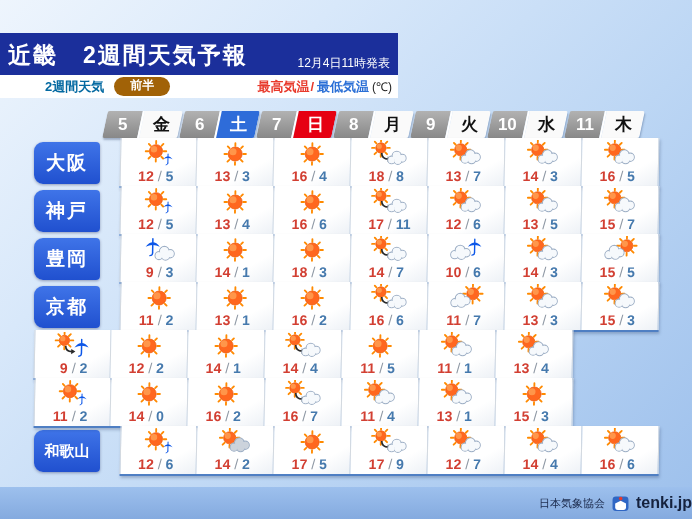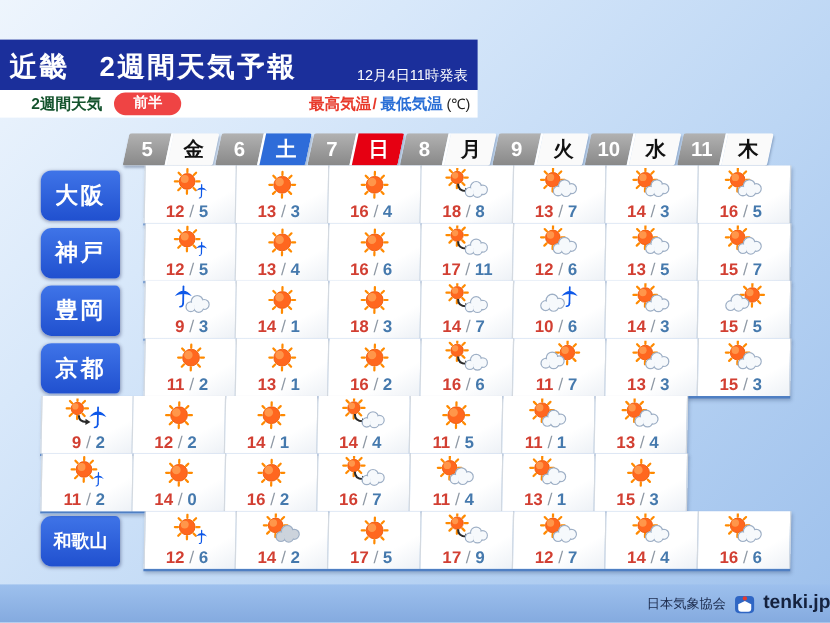--- a/index.html
+++ b/index.html
@@ -6,22 +6,22 @@
   .stage{
     position:relative;width:692px;height:519px;overflow:hidden;
     font-family:Liberation Sans, sans-serif;
     background:linear-gradient(135deg,#eef5fd 0%,#d8e8fa 28%,#bcd6f4 62%,#9dc0ec 100%);
   }
   
   .banner{position:absolute;left:0;top:33px;width:398px;height:42px;background:#1b2f9b;color:#fff;}
   .title{position:absolute;left:8px;top:7px;font-size:23px;font-weight:bold;letter-spacing:2px;white-space:nowrap;}
   .issued{position:absolute;right:8px;bottom:3px;font-size:12px;}
   .substrip{position:absolute;left:0;top:75px;width:398px;height:23px;background:#ffffff;display:flex;align-items:center;box-sizing:border-box;}
-  .tablabel{margin-left:26px;font-size:13px;font-weight:bold;color:#14532d;}
-  .badge{margin-left:10px;background:#ef4444;color:#fff;font-size:12px;font-weight:bold;padding:1px 16px 3px;border-radius:11px;line-height:1.2;}
+  .tablabel{margin-left:45px;font-size:13px;font-weight:bold;color:#0369a1;}
+  .badge{margin-left:10px;background:#a16207;color:#fff;font-size:12px;font-weight:bold;padding:1px 16px 3px;border-radius:11px;line-height:1.2;}
   .legend{margin-left:auto;margin-right:6px;font-size:13px;font-weight:bold;white-space:nowrap;display:flex;align-items:baseline;}
   .lg-high{color:#e8392b;text-align:right;}
   .lg-slash{color:#e8392b;margin:0 3px 0 1px;}
   .lg-low{color:#2a6fd6;}
   .lg-unit{color:#222;font-weight:normal;font-size:12px;margin-left:3px;}
   
   .datehead{position:absolute;left:104px;top:111px;display:flex;}
   .tab{width:75px;height:27px;display:flex;transform:skewX(-12deg);margin:0 1px;border-radius:2px;overflow:hidden;box-shadow:1px 2px 2px rgba(20,40,80,.3);}
   .tab .num{width:35px;background:linear-gradient(#b2b2b2,#888888);color:#fff;font-size:17px;font-weight:bold;display:flex;align-items:center;justify-content:center;border-right:2px solid #fff;}
   .tab .dow{flex:1;background:#fafafa;color:#111;font-size:17px;font-weight:bold;display:flex;align-items:center;justify-content:center;}

